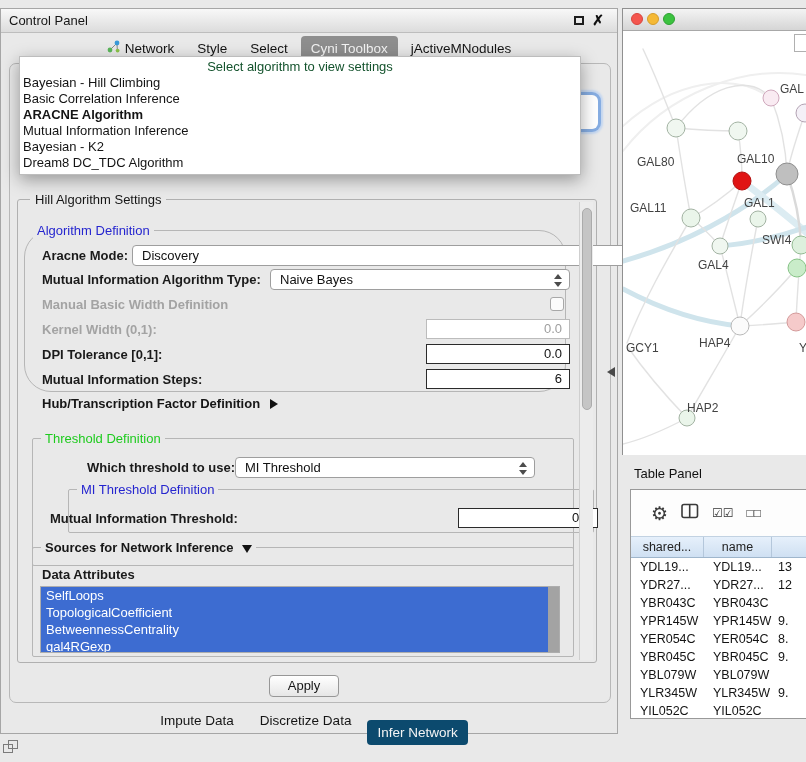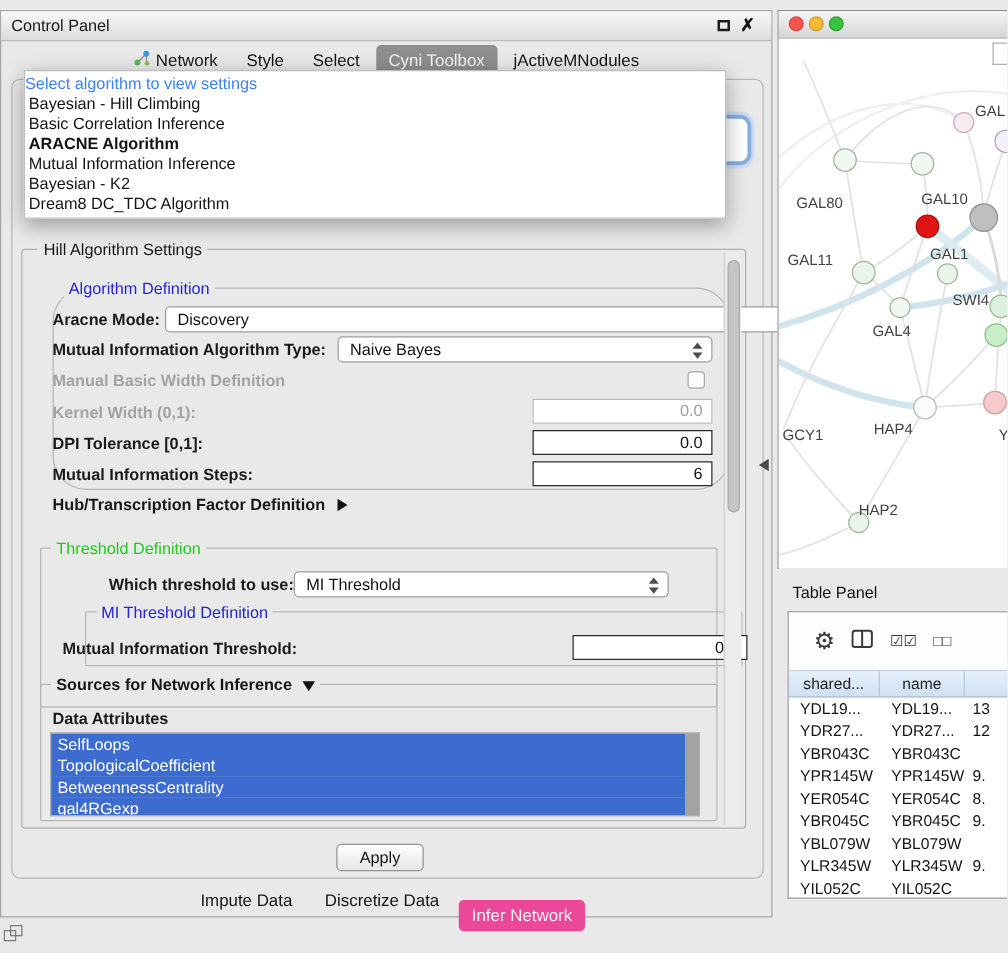--- a/index.html
+++ b/index.html
@@ -18,21 +18,21 @@
   .tab{padding:5px 10px;border-radius:4px;display:flex;align-items:center;gap:5px;white-space:nowrap;}
   .tab.selected{background:#8e8e8e;color:#f4f4f4;}
 
   .content-panel{position:absolute;left:8px;top:54px;width:602px;height:640px;border:1px solid #b8b8b8;border-radius:7px;background:#e9e9e9;}
 
   
   .combo-fragment{position:absolute;left:551px;top:86px;width:46px;height:34px;background:#fff;border-radius:6px;box-shadow:0 0 0 3px #86ade2,0 0 2px 5px #c3d6f0;z-index:10;}
 
   
   .algo-popup{position:absolute;left:18px;top:47px;width:562px;background:#fff;border:1px solid #bdbdbd;box-shadow:0 5px 16px rgba(0,0,0,0.35);padding:1px 0 3px;z-index:20;font-size:13px;}
-  .popup-header{height:17px;line-height:17px;color:#3b82f6;}
+  .popup-header{height:17px;line-height:17px;text-align:center;color:#14532d;}
   .popup-item{height:16px;line-height:16px;padding-left:3px;color:#141414;white-space:nowrap;}
   .popup-item.bold{font-weight:bold;}
 
   
   .settings-group{position:absolute;left:16px;top:190px;width:580px;height:464px;border:1px solid #b0b0b0;border-radius:3px;}
   .group-label{position:absolute;top:-8px;left:12px;background:#e9e9e9;padding:0 5px;font-size:13px;color:#161616;white-space:nowrap;}
   .tgroup{position:absolute;border:1px solid #b6b6b6;border-radius:2px;}
   .sub-label{position:absolute;top:-8px;left:8px;background:#e9e9e9;padding:0 4px;font-size:13px;white-space:nowrap;}
   .blue{color:#2525cf;}
   .green{color:#1ecb1e;}
@@ -59,21 +59,21 @@
   .attr-item{height:17px;line-height:17px;font-size:13px;padding-left:5px;background:#3d6cd1;color:#fff;width:507px;white-space:nowrap;}
 
   .vscroll{position:absolute;left:561px;top:2px;width:14px;height:458px;background:#ececec;border-left:1px solid #cfcfcf;}
   .vthumb{position:absolute;left:2px;top:6px;width:10px;height:202px;background:#c5c5c5;border:1px solid #ababab;border-radius:5px;}
 
   .btn{position:absolute;background:linear-gradient(#ffffff,#e6e6e6);border:1px solid #979797;border-radius:4px;font-size:13px;color:#161616;text-align:center;line-height:20px;}
   .apply-btn{left:268px;top:666px;width:70px;height:22px;}
 
   .bottom-tabs{position:absolute;left:0;top:698px;width:100%;height:26px;display:flex;align-items:center;justify-content:center;gap:6px;font-size:13.5px;color:#141414;}
   .btab{padding:5px 10px;border-radius:4px;white-space:nowrap;}
-  .btab.selected{background:#ec4899;color:#f4f4f4;margin-top:24px;}
+  .btab.selected{background:#0c4a6e;color:#f4f4f4;margin-top:24px;}
 
   .collapse-west{position:absolute;left:607px;top:367px;width:0;height:0;border-top:5px solid transparent;border-bottom:5px solid transparent;border-right:8px solid #4a4a4a;}
 
   
   .net-window{position:absolute;left:622px;top:8px;width:184px;height:447px;background:#fff;border:1px solid #909090;border-right:none;}
   .net-titlebar{position:absolute;left:0;top:0;width:100%;height:22px;background:linear-gradient(#f4f4f4,#d5d5d5);border-bottom:1px solid #a8a8a8;}
   .light{position:absolute;top:4px;width:12px;height:12px;border-radius:50%;}
   .light.red{left:8px;background:#f4564e;border:1px solid #d8453e;}
   .light.yellow{left:24px;background:#f5b935;border:1px solid #d59d2b;}
   .light.green{left:40px;background:#3bc23f;border:1px solid #2ea032;}
@@ -150,21 +150,21 @@
         </div>
     </div>
 
     <div class="content-panel"></div>
 
     <div class="combo-fragment"></div>
 
     <div class="settings-group">
       <span class="group-label">Hill Algorithm Settings</span>
 
-      <div class="tgroup" style="left:24px;top:30px;width:542px;height:162px;border-radius:27px;">
+      <div class="tgroup" style="left:6px;top:30px;width:542px;height:162px;border-radius:27px;">
         <span class="sub-label blue">Algorithm Definition</span>
       </div>
       <span class="flabel" style="left:24px;top:48px;">Aracne Mode:</span>
       <div class="combo" style="left:114px;top:45px;width:514px;">
         <span class="combo-val">Discovery</span>
         <span class="spin"></span>
       </div>
 
       <span class="flabel" style="left:24px;top:72px;">Mutual Information Algorithm Type:</span>
       <div class="combo" style="left:252px;top:69px;width:300px;">

